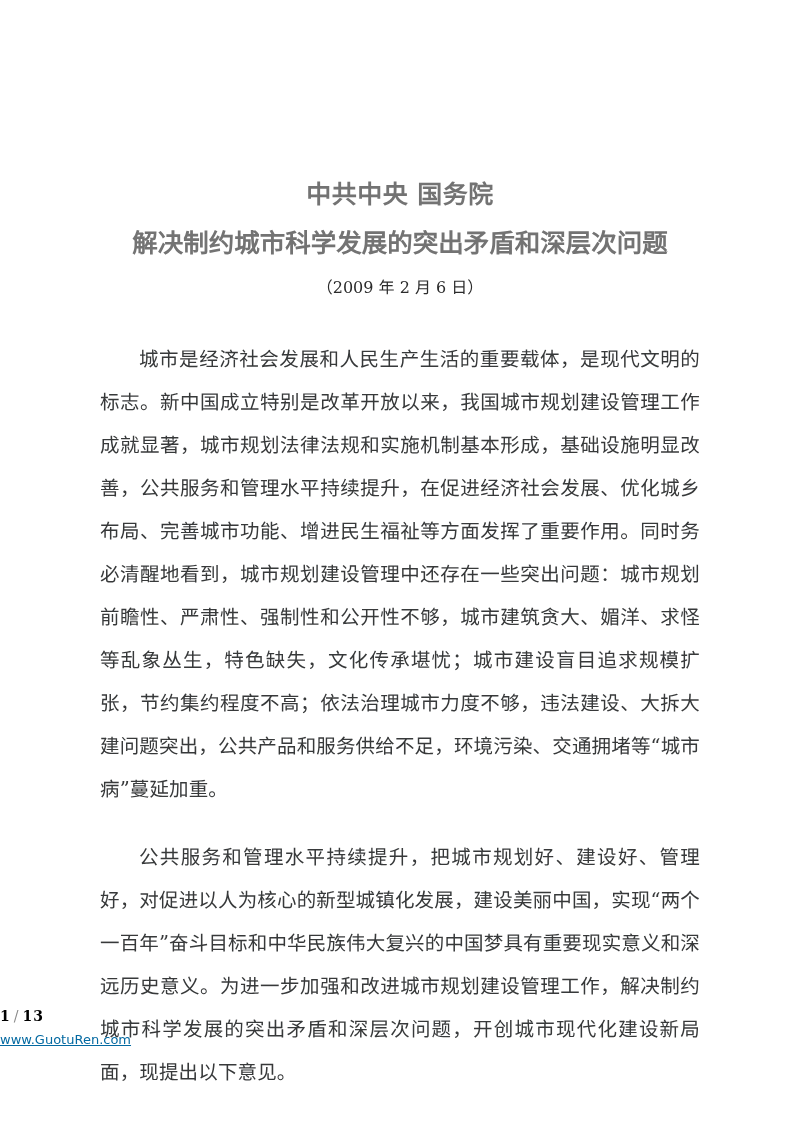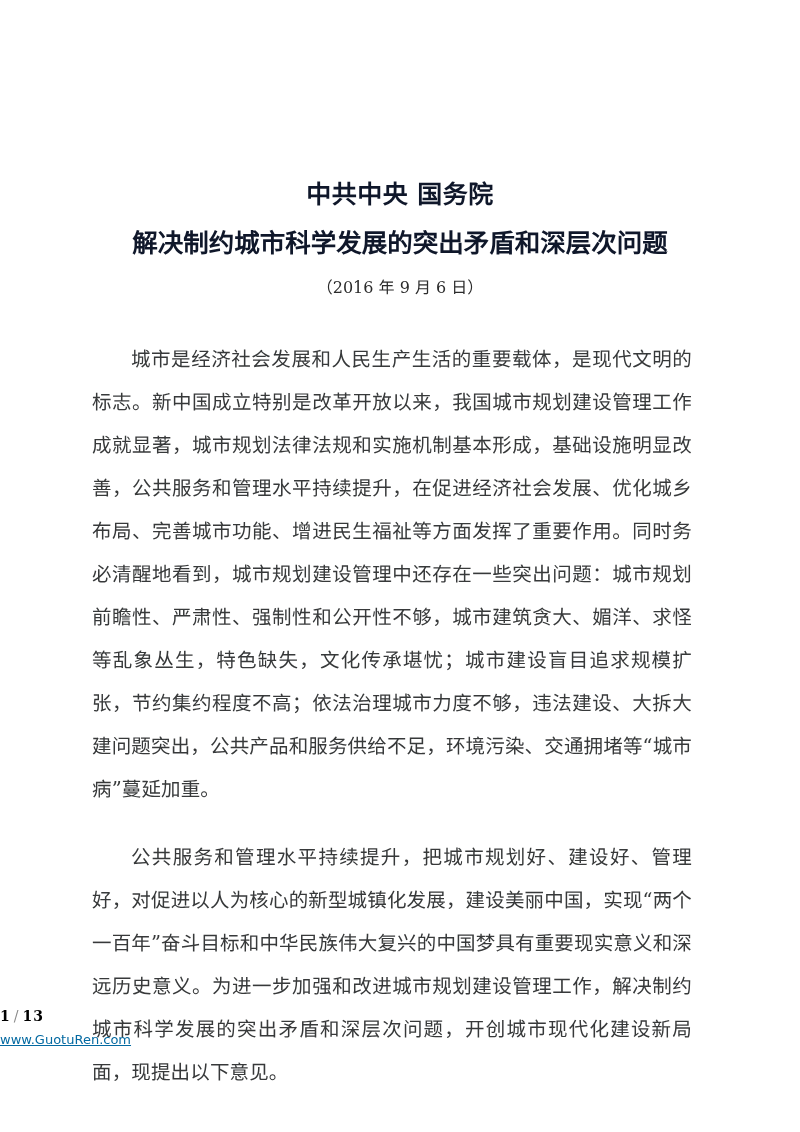--- a/index.html
+++ b/index.html
@@ -24,21 +24,21 @@
   .title-block {
     position: absolute;
     left: 0;
     top: 178px;
     width: 800px;
     text-align: center;
   }
 
   .doc-title-line1,
   .doc-title-line2 {
-    color: #0f172a;
+    color: #737373;
     font-family: "DejaVu Sans", "Liberation Sans", sans-serif;
     font-weight: bold;
     letter-spacing: 0.5px;
     white-space: nowrap;
   }
 
   .doc-title-line1 {
     font-size: 25px;
     line-height: 34px;
   }
@@ -55,21 +55,21 @@
     font-family: "DejaVu Serif", "Liberation Serif", serif;
     font-size: 16px;
     line-height: 22px;
     color: #2b2b2b;
     white-space: nowrap;
   }
 
   
   .body-block {
     position: absolute;
-    left: 92px;
+    left: 100px;
     top: 338px;
     width: 600px;
   }
 
   .para {
     font-size: 19.5px;
     line-height: 43px;
     color: #37393a;
     text-align: justify;
     text-justify: inter-character;
@@ -119,21 +119,21 @@
   }
 </style>
 </head>
 <body>
 
 <div id="page">
 
   <div class="title-block">
     <div class="doc-title-line1">中共中央  国务院</div>
     <div class="doc-title-line2">解决制约城市科学发展的突出矛盾和深层次问题</div>
-    <div class="doc-date">（2016 年 9 月 6 日）</div>
+    <div class="doc-date">（2009 年 2 月 6 日）</div>
   </div>
 
   <div class="body-block">
     <p class="para">城市是经济社会发展和人民生产生活的重要载体，是现代文明的标志。新中国成立特别是改革开放以来，我国城市规划建设管理工作成就显著，城市规划法律法规和实施机制基本形成，基础设施明显改善，公共服务和管理水平持续提升，在促进经济社会发展、优化城乡布局、完善城市功能、增进民生福祉等方面发挥了重要作用。同时务必清醒地看到，城市规划建设管理中还存在一些突出问题：城市规划前瞻性、严肃性、强制性和公开性不够，城市建筑贪大、媚洋、求怪等乱象丛生，特色缺失，文化传承堪忧；城市建设盲目追求规模扩张，节约集约程度不高；依法治理城市力度不够，违法建设、大拆大建问题突出，公共产品和服务供给不足，环境污染、交通拥堵等“城市病”蔓延加重。</p>
     <p class="para">公共服务和管理水平持续提升，把城市规划好、建设好、管理好，对促进以人为核心的新型城镇化发展，建设美丽中国，实现“两个一百年”奋斗目标和中华民族伟大复兴的中国梦具有重要现实意义和深远历史意义。为进一步加强和改进城市规划建设管理工作，解决制约城市科学发展的突出矛盾和深层次问题，开创城市现代化建设新局面，现提出以下意见。</p>
   </div>
 
   <div class="footer">
     <div class="page-num">
       <span>1</span><span class="sep">/</span><span>13</span>

